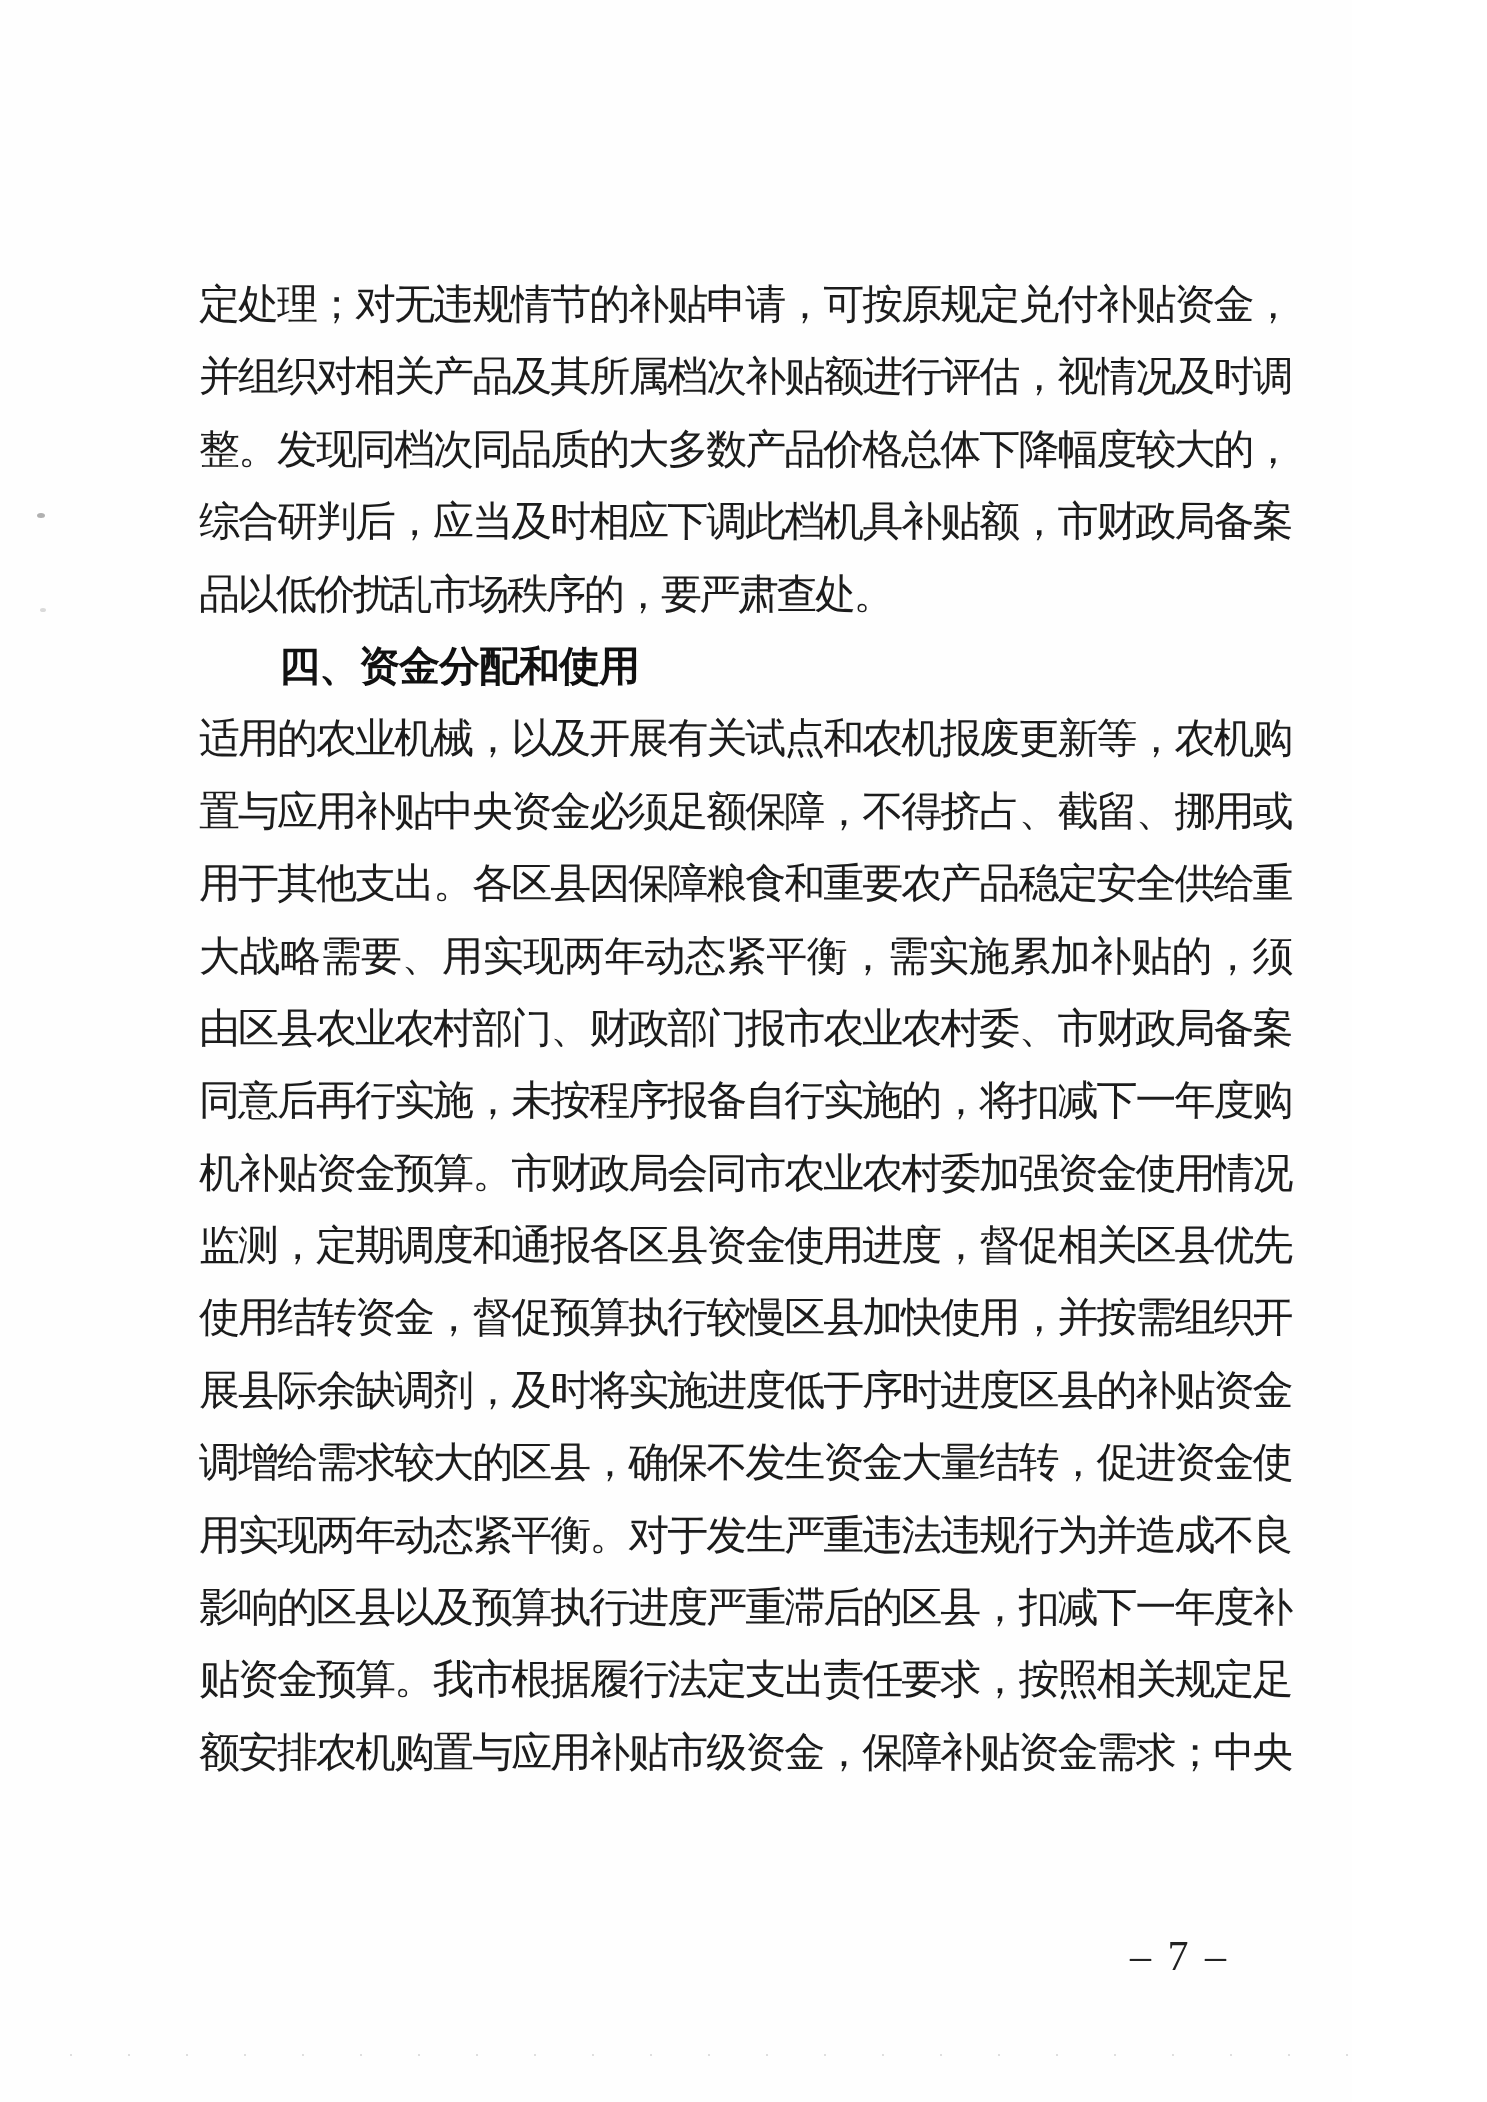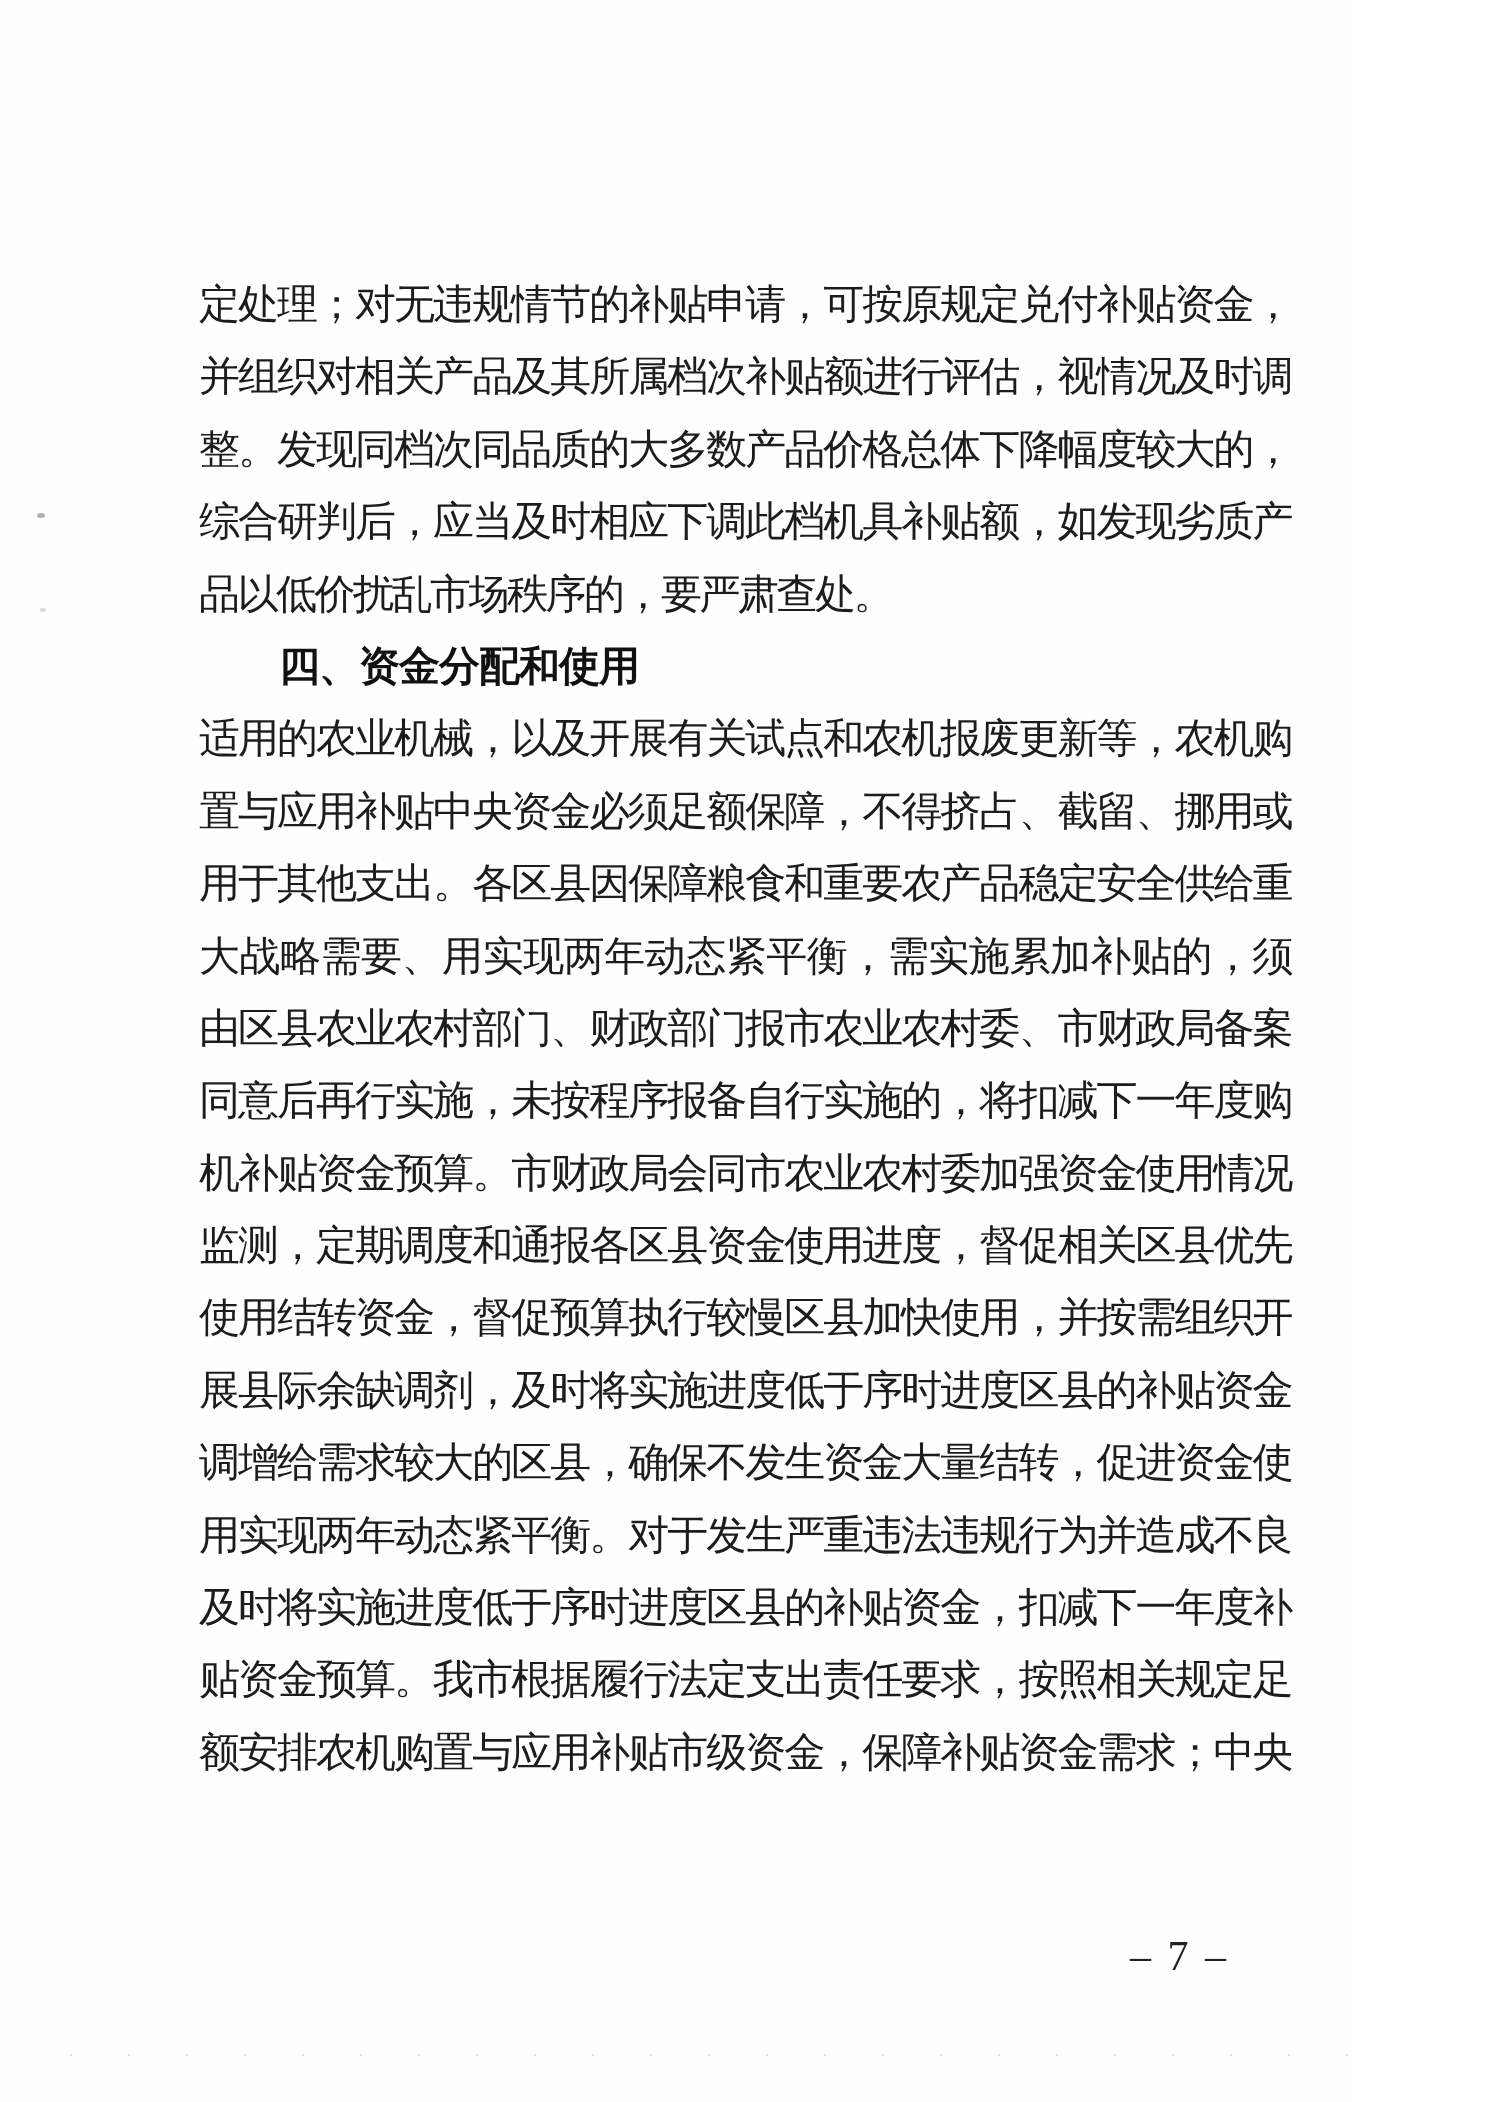--- a/index.html
+++ b/index.html
@@ -77,36 +77,36 @@
 </style>
 </head>
 <body>
 
 <div class="page">
 
   <div class="text-block">
     <div class="line">定处理；对无违规情节的补贴申请，可按原规定兑付补贴资金，</div>
     <div class="line">并组织对相关产品及其所属档次补贴额进行评估，视情况及时调</div>
     <div class="line">整。发现同档次同品质的大多数产品价格总体下降幅度较大的，</div>
-    <div class="line">综合研判后，应当及时相应下调此档机具补贴额，如发现劣质产</div>
+    <div class="line">综合研判后，应当及时相应下调此档机具补贴额，市财政局备案</div>
     <div class="line short">品以低价扰乱市场秩序的，要严肃查处。</div>
     <div class="line heading">四、资金分配和使用</div>
     <div class="line">适用的农业机械，以及开展有关试点和农机报废更新等，农机购</div>
     <div class="line">置与应用补贴中央资金必须足额保障，不得挤占、截留、挪用或</div>
     <div class="line">用于其他支出。各区县因保障粮食和重要农产品稳定安全供给重</div>
     <div class="line">大战略需要、用实现两年动态紧平衡，需实施累加补贴的，须</div>
     <div class="line">由区县农业农村部门、财政部门报市农业农村委、市财政局备案</div>
     <div class="line">同意后再行实施，未按程序报备自行实施的，将扣减下一年度购</div>
     <div class="line">机补贴资金预算。市财政局会同市农业农村委加强资金使用情况</div>
     <div class="line">监测，定期调度和通报各区县资金使用进度，督促相关区县优先</div>
     <div class="line">使用结转资金，督促预算执行较慢区县加快使用，并按需组织开</div>
     <div class="line">展县际余缺调剂，及时将实施进度低于序时进度区县的补贴资金</div>
     <div class="line">调增给需求较大的区县，确保不发生资金大量结转，促进资金使</div>
     <div class="line">用实现两年动态紧平衡。对于发生严重违法违规行为并造成不良</div>
-    <div class="line">及时将实施进度低于序时进度区县的补贴资金，扣减下一年度补</div>
+    <div class="line">影响的区县以及预算执行进度严重滞后的区县，扣减下一年度补</div>
     <div class="line">贴资金预算。我市根据履行法定支出责任要求，按照相关规定足</div>
     <div class="line">额安排农机购置与应用补贴市级资金，保障补贴资金需求；中央</div>
   </div>
 
   <div class="page-number">– 7 –</div>
 
   <div class="speck speck-1"></div>
   <div class="speck speck-2"></div>
   <div class="scan-noise"></div>
 

